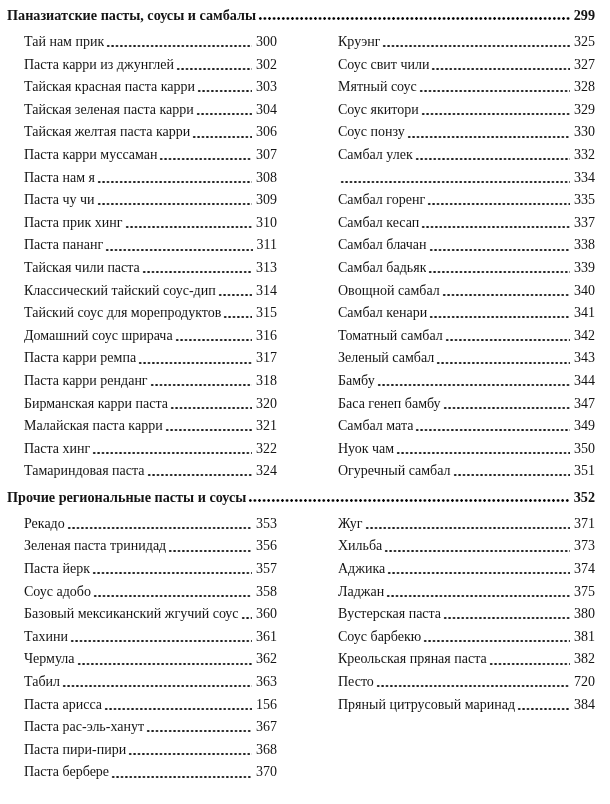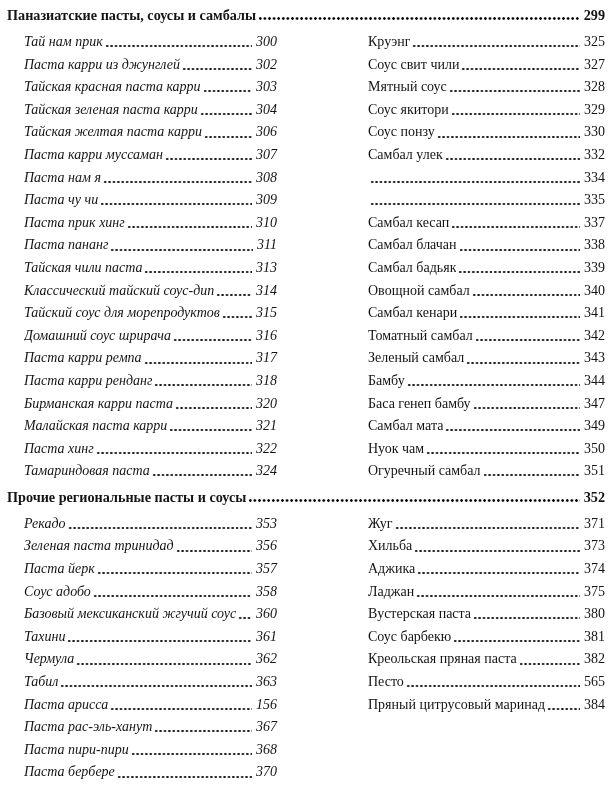--- a/index.html
+++ b/index.html
@@ -3,40 +3,40 @@
 <meta charset="utf-8">
 <style>
   html, body { margin: 0; padding: 0; }
   body {
     width: 610px; height: 804px;
     background: #ffffff;
     color: #141414;
     font-family: "Liberation Serif", "DejaVu Serif", serif;
     overflow: hidden;
   }
-  .toc { padding: 1px 5px 0 7px; }
+  .toc { padding: 1px 15px 0 7px; }
   .row { display: flex; }
   .header-row {
     font-weight: bold;
     font-size: 14.2px;
     line-height: 24px;
     height: 24px;
     margin-top: 2px;
   }
   .entry-row {
     font-size: 14px;
     line-height: 22.6px;
     height: 22.6px;
   }
   .columns {
     display: flex;
     padding-left: 17px;
     margin-top: 4px;
   }
-  .col-left  { flex: none; width: 253px; margin-right: 91px; font-style: italic; }
+  .col-left  { flex: none; width: 253px; margin-right: 61px; }
   .col-right { flex: 1 1 auto; min-width: 0; font-family: Liberation Serif, serif; }
   .title { white-space: nowrap; overflow: hidden; }
   .num   { white-space: nowrap; }
   .leader {
     flex: 1 1 auto;
     min-width: 8px;
     margin: 0 4px 0 2px;
     background-image: radial-gradient(circle, #1a1a1a 1px, rgba(0,0,0,0) 1.25px);
     background-size: 4.4px 2.4px;
     background-repeat: repeat-x;
@@ -216,20 +216,21 @@
     <span class="leader"></span>
     <span class="num">332</span>
   </div>
 
   <div class="row entry-row">
     <span class="leader"></span>
     <span class="num">334</span>
   </div>
 
   <div class="row entry-row">
+    <span class="title">Самбал горенг</span>
     <span class="leader"></span>
     <span class="num">335</span>
   </div>
 
   <div class="row entry-row">
     <span class="title">Самбал кесап</span>
     <span class="leader"></span>
     <span class="num">337</span>
   </div>
 
@@ -423,21 +424,21 @@
 
   <div class="row entry-row">
     <span class="title">Креольская пряная паста</span>
     <span class="leader"></span>
     <span class="num">382</span>
   </div>
 
   <div class="row entry-row">
     <span class="title">Песто</span>
     <span class="leader"></span>
-    <span class="num">565</span>
+    <span class="num">720</span>
   </div>
 
   <div class="row entry-row">
     <span class="title">Пряный цитрусовый маринад</span>
     <span class="leader"></span>
     <span class="num">384</span>
   </div>
 </div>
       </div>
   </section>

